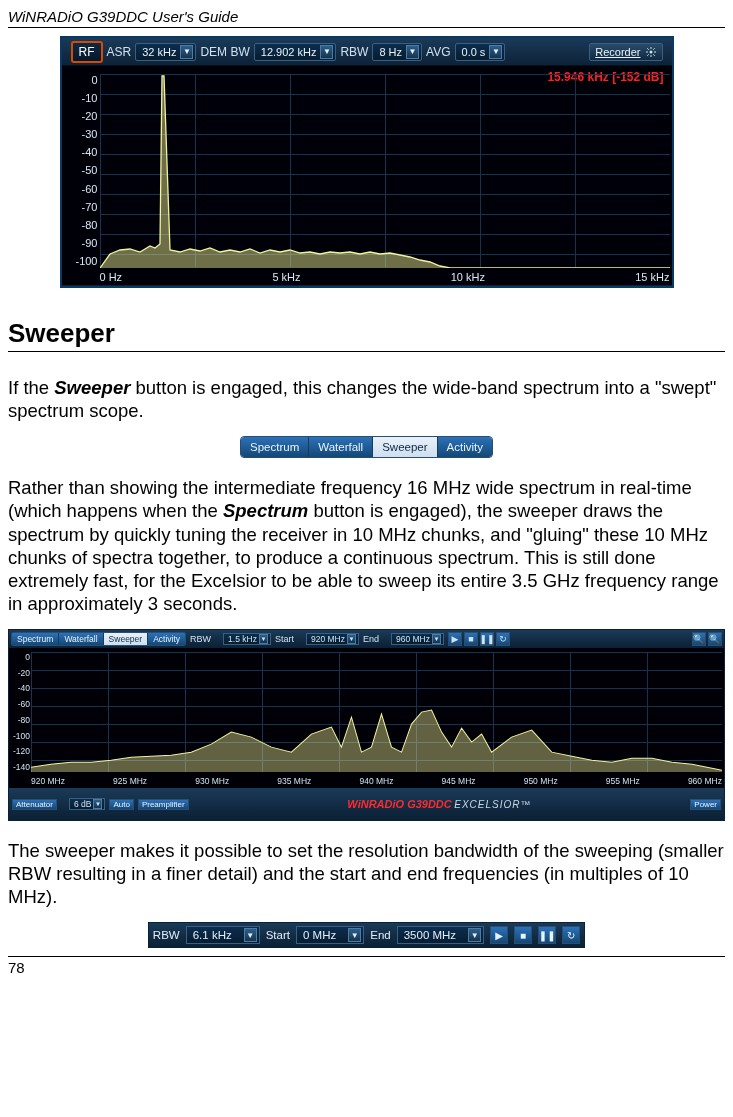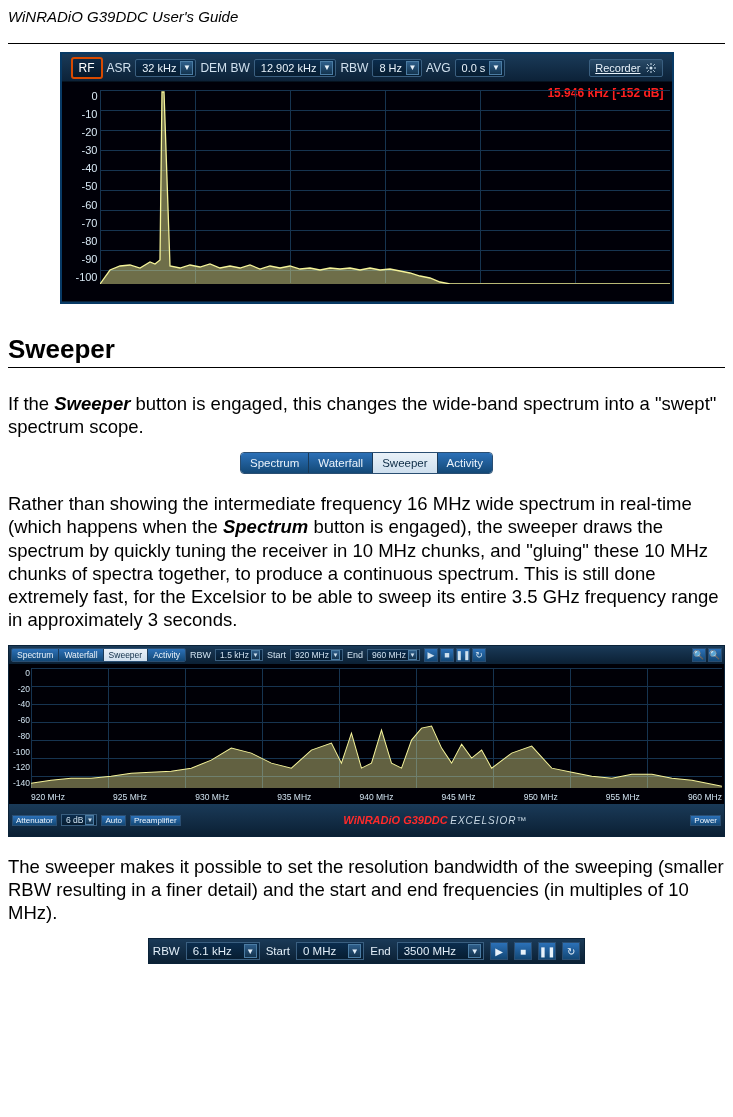--- a/index.html
+++ b/index.html
@@ -10,21 +10,21 @@
     color: #000;
     padding: 0;
   }
   .page {
     padding: 8px 8px 8px 8px;
   }
   .header-italic {
     font-style: italic;
     font-size: 15px;
     border-bottom: 1px solid #000;
-    padding-bottom: 18px;
+    padding-bottom: 2px;
     margin-bottom: 8px;
   }
   .fig {
     display: flex;
     justify-content: center;
     margin: 8px 0 30px 0;
   }
   .h2 {
     font-size: 26px;
     font-weight: bold;
@@ -159,21 +159,21 @@
   .tbar3 {
     background: linear-gradient(#1a3a58,#0b2034);
     height: 18px;
     display: flex; align-items: center; gap: 4px;
     padding: 0 2px;
   }
   .tabs3 { display: inline-flex; border: 1px solid #2a4e72; border-radius: 2px; overflow: hidden; }
   .tabs3 .tb { padding: 1px 5px; background: linear-gradient(#2c71b8,#134876); color: #eaf3fb; border-right: 1px solid #1a3a58; font-size: 8.5px; }
   .tabs3 .tb.active { background: linear-gradient(#e9f1f8,#cedfee); color: #0c2b45; }
   .tabs3 .tb:last-child { border-right:none; }
-  .combo3 { display: inline-flex; align-items: center; background: linear-gradient(#0b2d4e,#071d31); border: 1px solid #3a5f80; padding: 0 2px 0 4px; font-size: 8.5px; gap: 2px; }
+  .combo3 { display: inline-flex; align-items: center; background: linear-gradient(#0b2d4e,#071d31); border: 1px solid #3a5f80; padding: 0 2px 0 4px; font-size: 8.5px; gap: 2px; margin-left: 8px; }
   .combo3 .ar { background: linear-gradient(#2e5e8a,#14344f); border: 1px solid #4b7ca3; width: 9px; height: 10px; display:flex;align-items:center;justify-content:center;font-size:6px; }
   .btn3 { background: linear-gradient(#2c71b8,#134876); border: 1px solid #2a4e72; padding: 0 3px; color:#eaf3fb; font-size:8px; }
   .iconrow { display:flex; gap:2px; }
   .ib { width: 14px; height: 14px; background: linear-gradient(#2c71b8,#134876); border: 1px solid #2a4e72; display:flex;align-items:center;justify-content:center; }
   .spacer { flex: 1; }
   .plot3 {
     position: relative; height: 140px; background: #000006;
   }
   .yaxis3 { position:absolute; left:0; top:4px; bottom:16px; width:22px; display:flex; flex-direction:column; justify-content:space-between; text-align:right; font-size:8.5px; }
   .yaxis3 span { padding-right:1px; }
@@ -264,20 +264,26 @@
           <span>-70</span>
           <span>-80</span>
           <span>-90</span>
           <span>-100</span>
         </div>
         <div class="grid1"></div>
         <svg class="spec1svg" viewBox="0 0 570 194" preserveAspectRatio="none">
           <polyline fill="none" stroke="#f5f39a" stroke-width="1.3" points="0,194 10,180 20,176 30,175 40,178 50,172 55,174 60,170 62,2 64,2 70,176 80,178 90,175 100,177 110,174 120,178 130,176 140,178 150,175 160,179 170,176 180,178 190,176 200,179 210,178 220,180 230,178 240,179 250,178 260,180 270,178 280,180 290,179 300,181 310,183 320,186 330,188 340,192 350,194 570,194"></polyline>
           <polyline fill="#f5f39a" opacity="0.45" points="0,194 10,180 20,176 30,175 40,178 50,172 55,174 60,170 62,2 64,2 70,176 80,178 90,175 100,177 110,174 120,178 130,176 140,178 150,175 160,179 170,176 180,178 190,176 200,179 210,178 220,180 230,178 240,179 250,178 260,180 270,178 280,180 290,179 300,181 310,183 320,186 330,188 340,192 350,194 570,194 570,194 0,194"></polyline>
         </svg>
+        <div class="xaxis1">
+          <span>0 Hz</span>
+          <span>5 kHz</span>
+          <span>10 kHz</span>
+          <span>15 kHz</span>
+        </div>
       </div>
     </div>
   </div>
 
   <div class="h2">Sweeper</div>
 
   <p class="body-text">
     <span>If the </span><b>Sweeper</b><span> button is engaged, this changes the wide-band spectrum into a "swept" spectrum scope.</span>
   </p>
 
@@ -394,13 +400,14 @@
           <span>3500 MHz</span>
           <span class="ar">▼</span>
         </span>
       <span class="ib4">▶</span>
       <span class="ib4">■</span>
       <span class="ib4">❚❚</span>
       <span class="ib4">↻</span>
     </div>
   </div>
 
+  <div class="pagenum">78</div>
 </div>
 
 </body></html>

